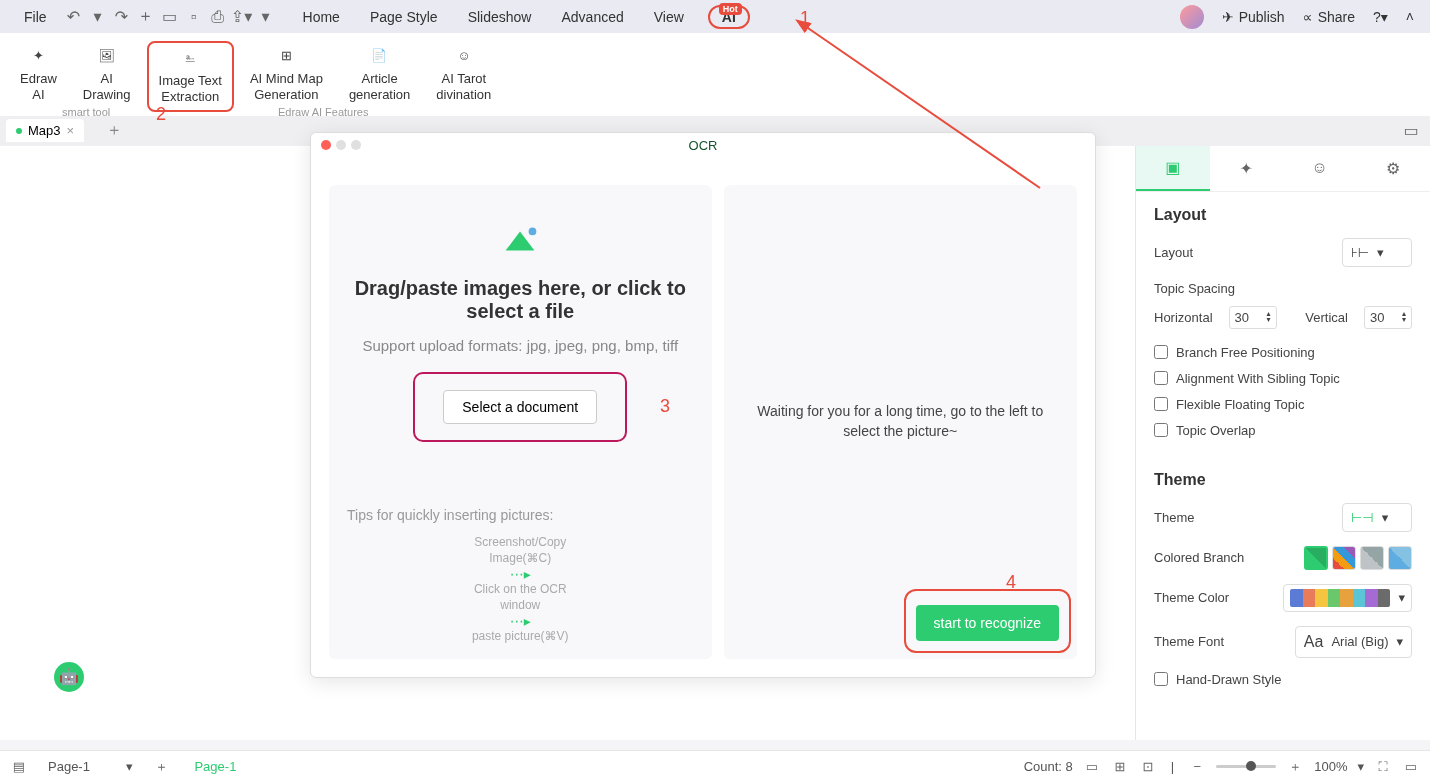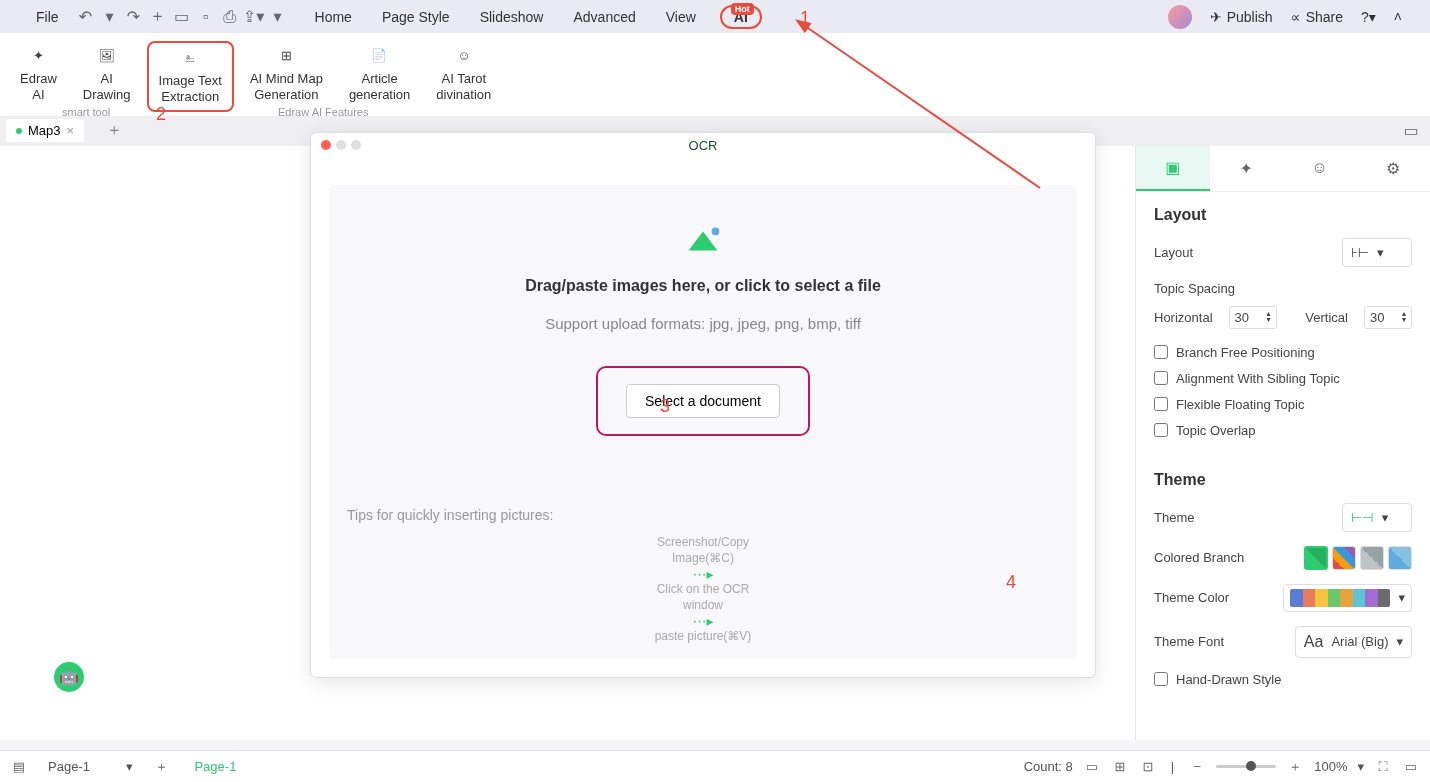--- a/index.html
+++ b/index.html
@@ -1,19 +1,19 @@
 <!DOCTYPE html>
 <html><head>
 <meta charset="utf-8">
 <style>
 * { box-sizing: border-box; margin: 0; padding: 0; font-family: -apple-system, BlinkMacSystemFont, "Segoe UI", Arial, sans-serif; }
 body { width: 1430px; height: 782px; background: #f5f5f7; overflow: hidden; position: relative; }
 
 
-.menu-bar { height: 33px; background: #eaeaf2; display: flex; align-items: center; padding: 0 28px; gap: 4px; }
+.menu-bar { height: 33px; background: #eaeaf2; display: flex; align-items: center; padding: 0 16px; gap: 4px; }
 .menu-file { font-size: 14px; color: #333; padding: 4px 8px; }
 .menu-icons { display: flex; gap: 6px; align-items: center; margin-left: 6px; margin-right: 10px; }
 .menu-icon { width: 18px; height: 18px; display: flex; align-items: center; justify-content: center; color: #666; cursor: pointer; }
 .menu-tabs { display: flex; gap: 18px; margin-left: 8px; }
 .menu-tab { font-size: 14px; color: #333; padding: 4px 6px; cursor: pointer; }
 .ai-tab { border: 2px solid #e74c3c; border-radius: 18px; padding: 2px 12px; display: flex; align-items: center; gap: 4px; font-weight: bold; position: relative; }
 .hot-badge { background: #e74c3c; color: #fff; font-size: 9px; padding: 1px 4px; border-radius: 4px; position: absolute; top: -4px; right: 6px; }
 .menu-right { margin-left: auto; display: flex; align-items: center; gap: 18px; }
 .avatar { width: 24px; height: 24px; border-radius: 50%; background: linear-gradient(135deg, #ff9a9e, #a18cd1); }
 .menu-right-item { display: flex; align-items: center; gap: 5px; font-size: 14px; color: #333; cursor: pointer; }
@@ -43,22 +43,22 @@
 .traffic { display: flex; gap: 5px; }
 .traffic span { width: 10px; height: 10px; border-radius: 50%; }
 .traffic .r { background: #ff5f57; }
 .traffic .y { background: #e0e0e0; }
 .traffic .g { background: #e0e0e0; }
 .modal-title { position: absolute; left: 50%; transform: translateX(-50%); font-size: 13px; color: #14532d; }
 .modal-body { display: flex; gap: 12px; padding: 28px 18px 18px; height: calc(100% - 24px); }
 .drop-pane { flex: 1.05; background: #f8f8fa; border-radius: 6px; display: flex; flex-direction: column; align-items: center; padding: 36px 18px 14px; }
 .right-pane { flex: 0.95; background: #f8f8fa; border-radius: 6px; display: flex; flex-direction:column; align-items: center; justify-content: center; padding: 20px; position: relative; }
 .drop-icon { width: 48px; height: 40px; margin-bottom: 16px; }
-.drop-h { font-weight: 600; font-size: 16px; color: #333; margin-bottom: 20px; text-align:center; }
-.drop-sub { font-size: 15px; color: #888; font-weight: 500; margin-bottom: 34px; text-align:center; }
+.drop-h { font-weight: 600; font-size: 20px; color: #333; margin-bottom: 14px; text-align:center; }
+.drop-sub { font-size: 15px; color: #888; font-weight: 500; margin-bottom: 18px; text-align:center; }
 .select-wrap { border: 2px solid #be185d; border-radius: 10px; padding: 16px 28px; }
 .select-btn { background: #fff; border: 1px solid #ccc; border-radius: 4px; padding: 8px 18px; font-size: 14px; cursor: pointer; }
 .tips { width: 100%; margin-top: auto; }
 .tips-h { font-size: 14px; color: #999; margin-bottom: 12px; }
 .tips-row { display: flex; align-items: center; justify-content: space-between; font-size: 12px; color: #aaa; flex-direction: column; }
 .tips-row .step { text-align: center; max-width: 110px; line-height:1.3; }
 .tips-row .arr { color: #2ecc71; font-size: 14px; }
 .wait-text { font-size: 14px; color: #444; text-align: center; line-height: 1.4; }
 .recognize-wrap { border: 2px solid #e74c3c; border-radius: 12px; padding: 14px 10px 10px; position: absolute; right: 6px; bottom: 6px; }
 .recognize-btn { background: #2ecc71; color: #fff; border: none; border-radius: 4px; padding: 10px 18px; font-size: 14px; cursor: pointer; }
@@ -320,20 +320,26 @@
         <div class="tips-h">Tips for quickly inserting pictures:</div>
         <div class="tips-row">
           <div class="step">Screenshot/Copy Image(⌘C)</div>
           <div class="arr">⋯▸</div>
           <div class="step">Click on the OCR window</div>
           <div class="arr">⋯▸</div>
           <div class="step">paste picture(⌘V)</div>
         </div>
       </div>
     </div>
+    <div class="right-pane">
+      <div class="wait-text">Waiting for you for a long time, go to the left to select the picture~</div>
+      <div class="recognize-wrap">
+        <button class="recognize-btn">start to recognize</button>
+      </div>
+    </div>
   </div>
 </div>
 
 <div class="anno" style="left:800px;top:8px">1</div>
 <div class="anno" style="left:156px;top:104px">2</div>
 <div class="anno" style="left:660px;top:396px">3</div>
 <div class="anno" style="left:1006px;top:572px">4</div>
 <svg class="arrow-svg" style="left:790px;top:18px;width:260px;height:180px">
   <defs>
       <marker id="ah" markerWidth="10" markerHeight="10" refX="2" refY="3" orient="auto">

